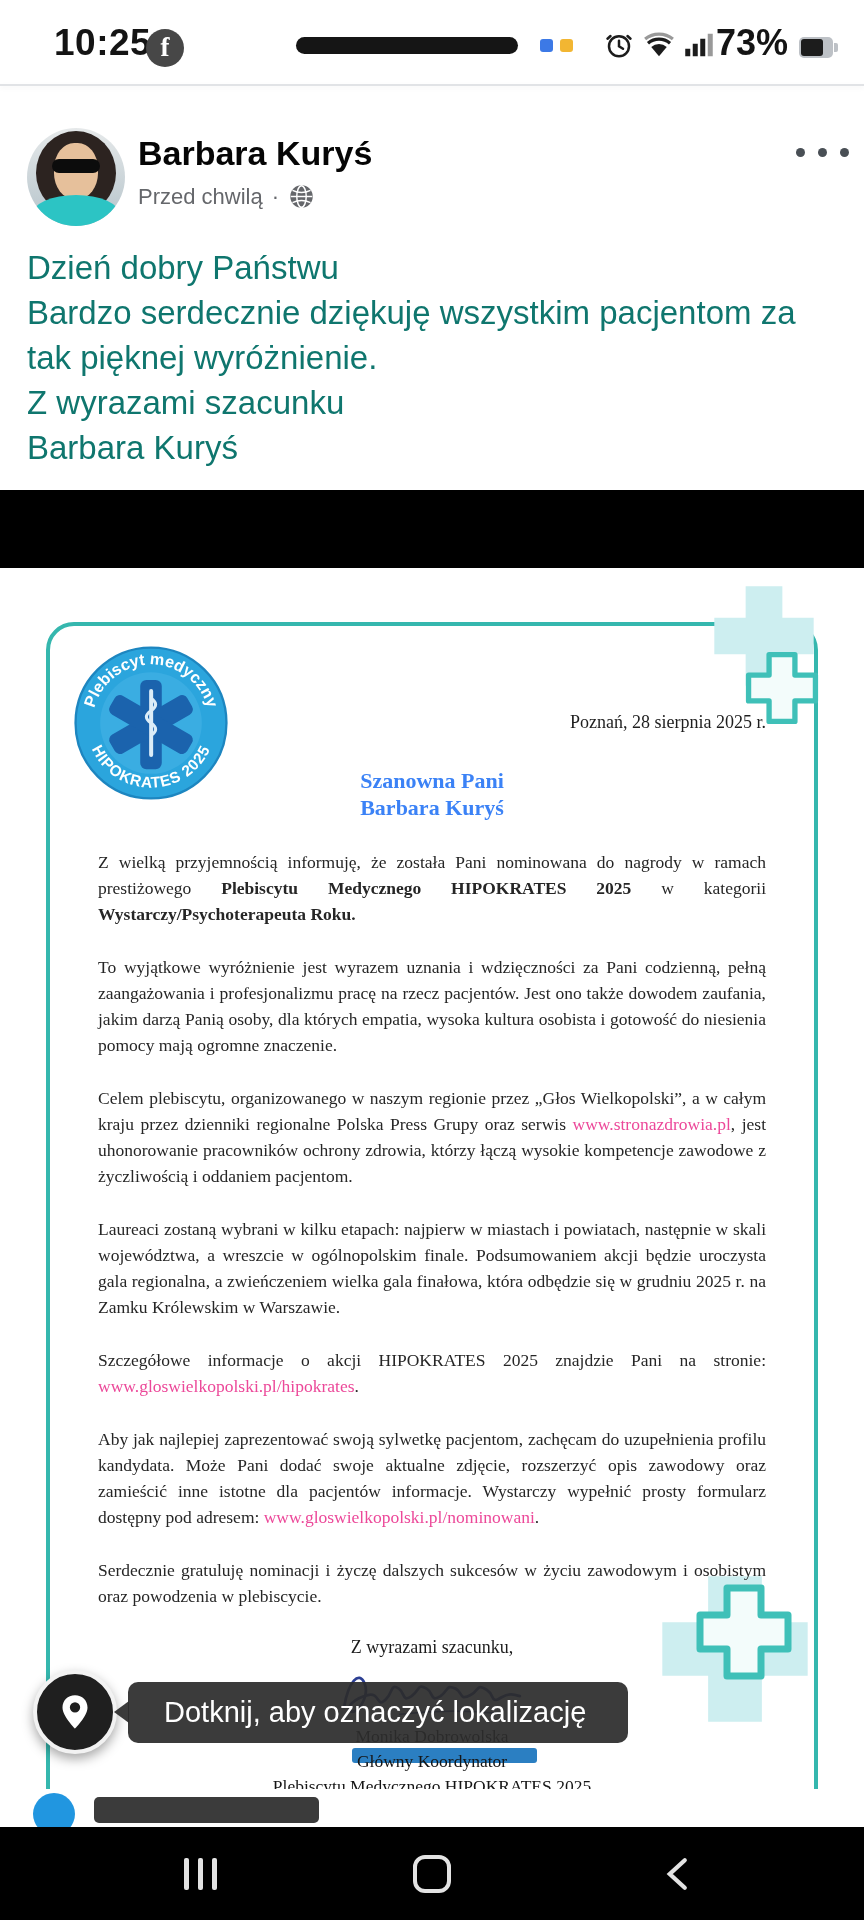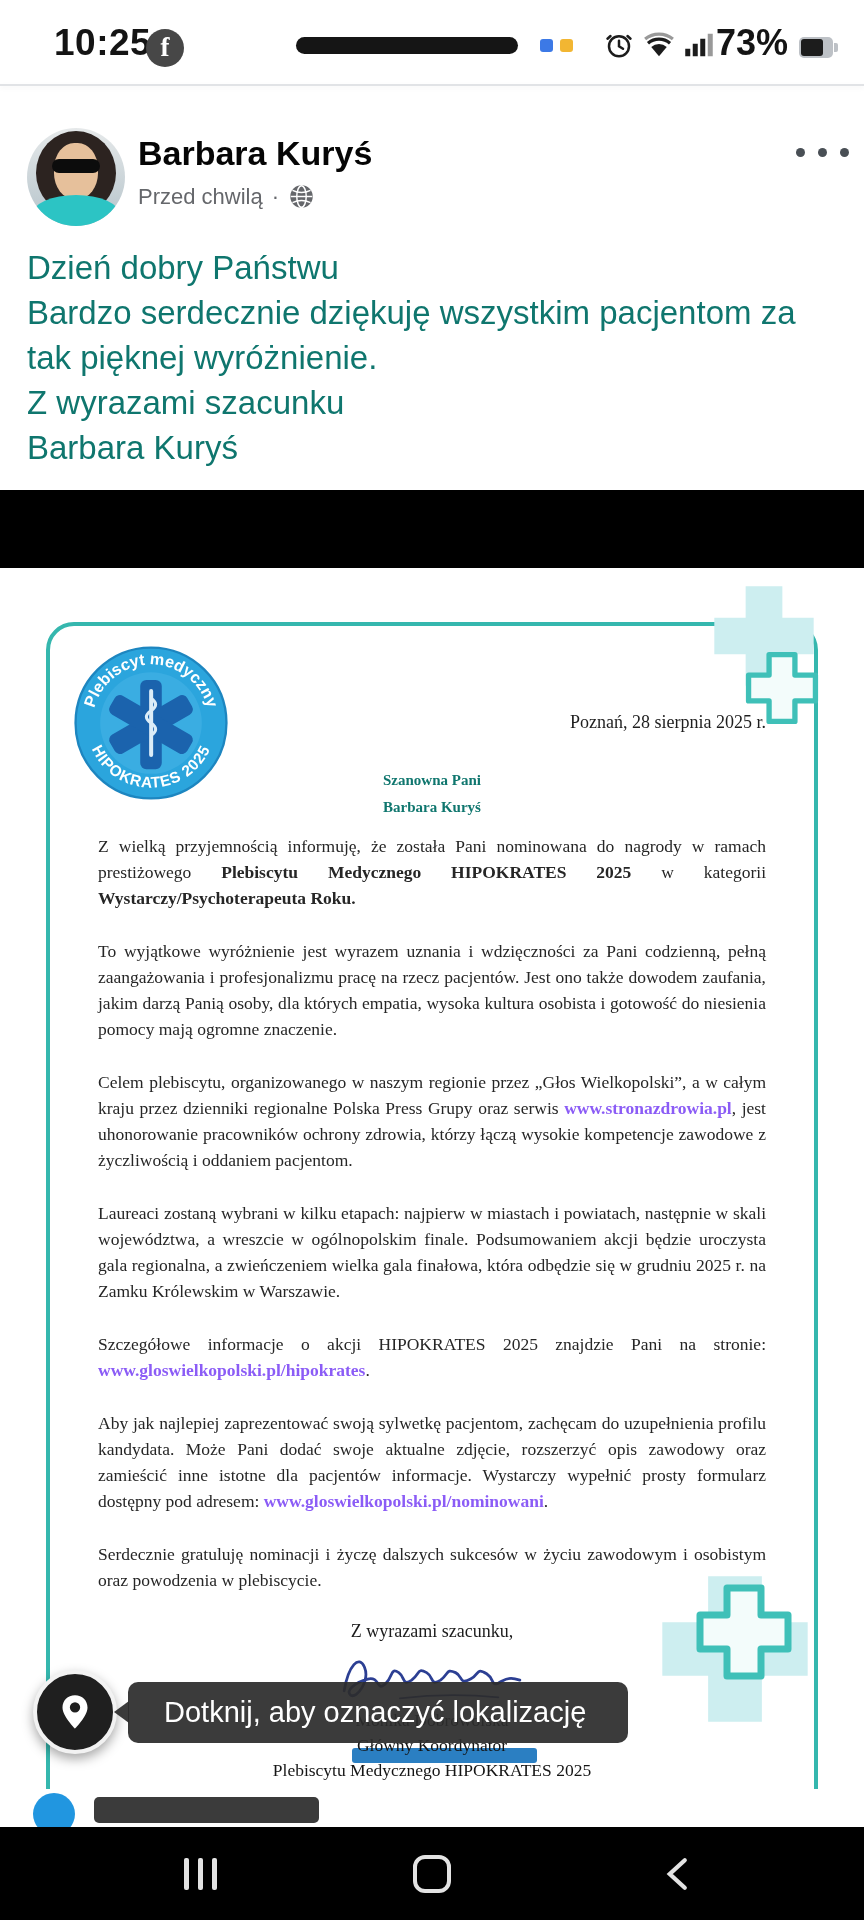--- a/index.html
+++ b/index.html
@@ -40,24 +40,24 @@
   
   .attachment { position:absolute; left:0; top:490px; width:864px; height:1299px; }
   .letterbox { position:absolute; left:0; top:0; width:864px; height:78px; background:#000; }
   .letter { position:absolute; left:0; top:78px; width:864px; height:1221px; background:#fff; overflow:hidden;
             font-family:"Liberation Serif", serif; }
   .frame { position:absolute; left:46px; top:54px; width:772px; height:1500px; border:4px solid #35b7ae; border-radius:28px; z-index:1; }
   .cross { position:absolute; z-index:2; }
   .logo { position:absolute; left:74px; top:78px; width:154px; height:154px; z-index:3; }
   .lt-body { position:absolute; left:98px; top:144px; width:668px; z-index:3; color:#262626; }
   .lt-date { text-align:right; font-size:18px; color:#1e1e1e; margin-bottom:34px; }
-  .lt-sal { text-align:center; font-weight:700; font-size:15px; line-height:27px; color:#0f766e; margin-bottom:12px; }
+  .lt-sal { text-align:center; font-weight:700; font-size:22px; line-height:27px; color:#3b82f6; margin-bottom:28px; }
   .lt-para { font-size:17.5px; line-height:26px; text-align:justify; margin-bottom:27px; }
   .lt-para .b { font-weight:700; }
-  .lt-para .link { color:#8b5cf6; font-weight:700; }
+  .lt-para .link { color:#ec4899; font-weight:400; }
   .lt-close { text-align:center; font-size:18px; color:#1c1c1c; margin-top:28px; }
   .lt-sig { display:block; margin:6px auto 0; }
   .lt-signer { text-align:center; font-size:17.5px; line-height:25px; color:#151515; }
   .cropped-link { position:absolute; left:352px; top:1180px; width:185px; height:15px; border-radius:3px; background:#2b7fc2; z-index:2; }
 
   
   .pin-btn { position:absolute; left:33px; top:1670px; width:84px; height:84px; border-radius:50%; background:#1f1f1f;
              border:4px solid #f2f2f2; box-shadow:0 5px 12px rgba(0,0,0,.35); z-index:20; display:flex; align-items:center; justify-content:center; }
   .tooltip { position:absolute; left:128px; top:1682px; width:500px; height:61px; border-radius:10px; background:rgba(44,44,44,.93);
              color:#fff; font-size:29px; line-height:61px; padding-left:36px; z-index:20; }

